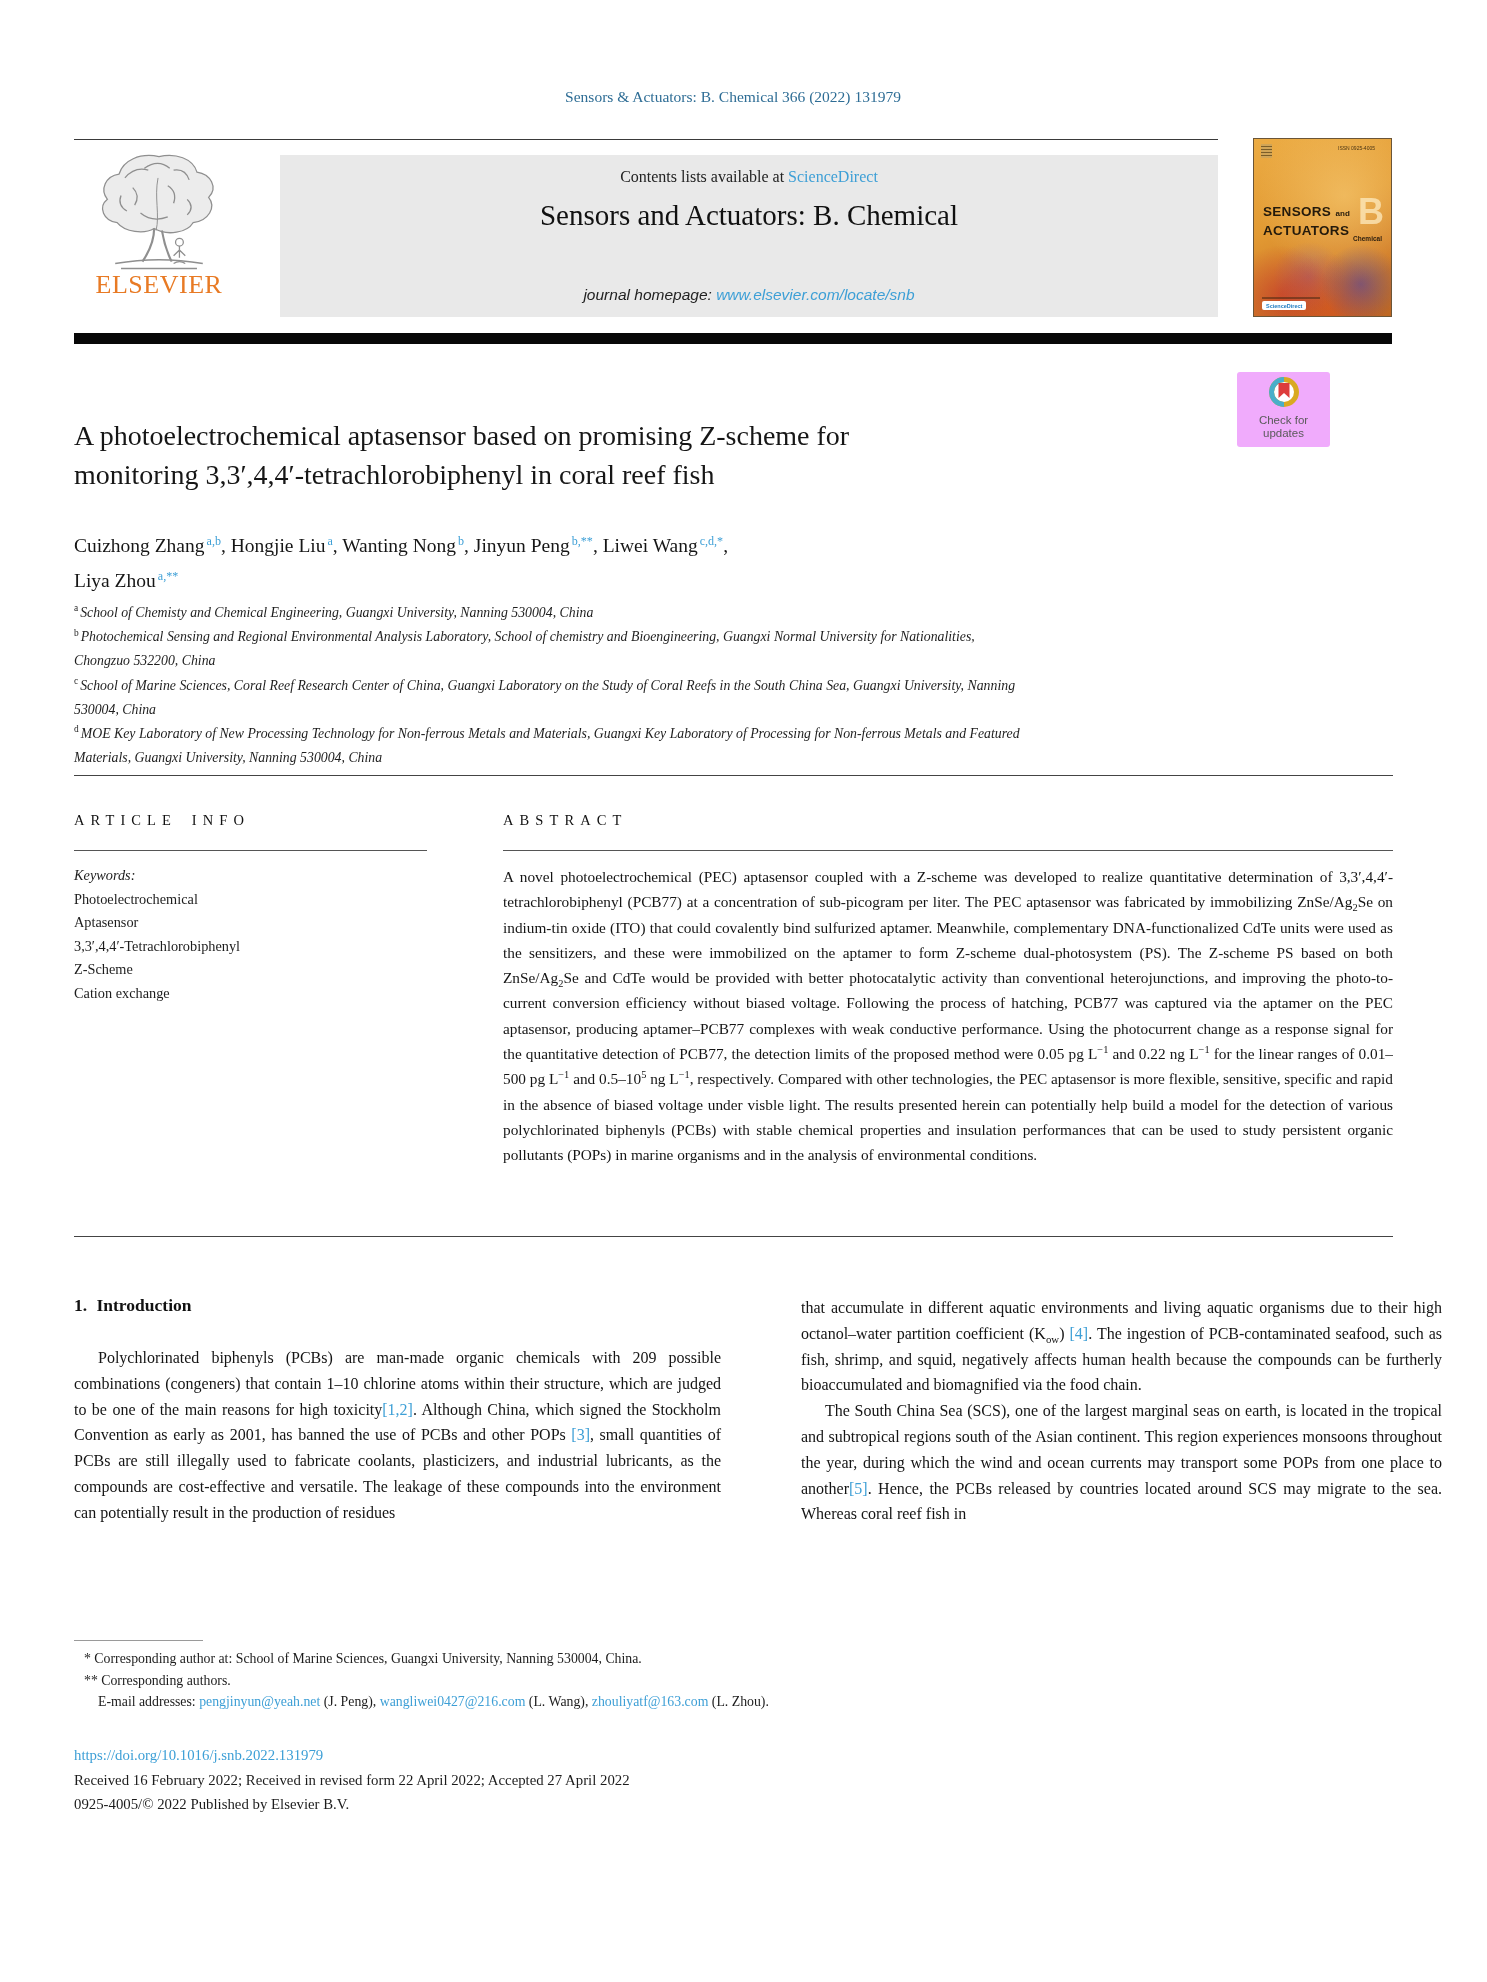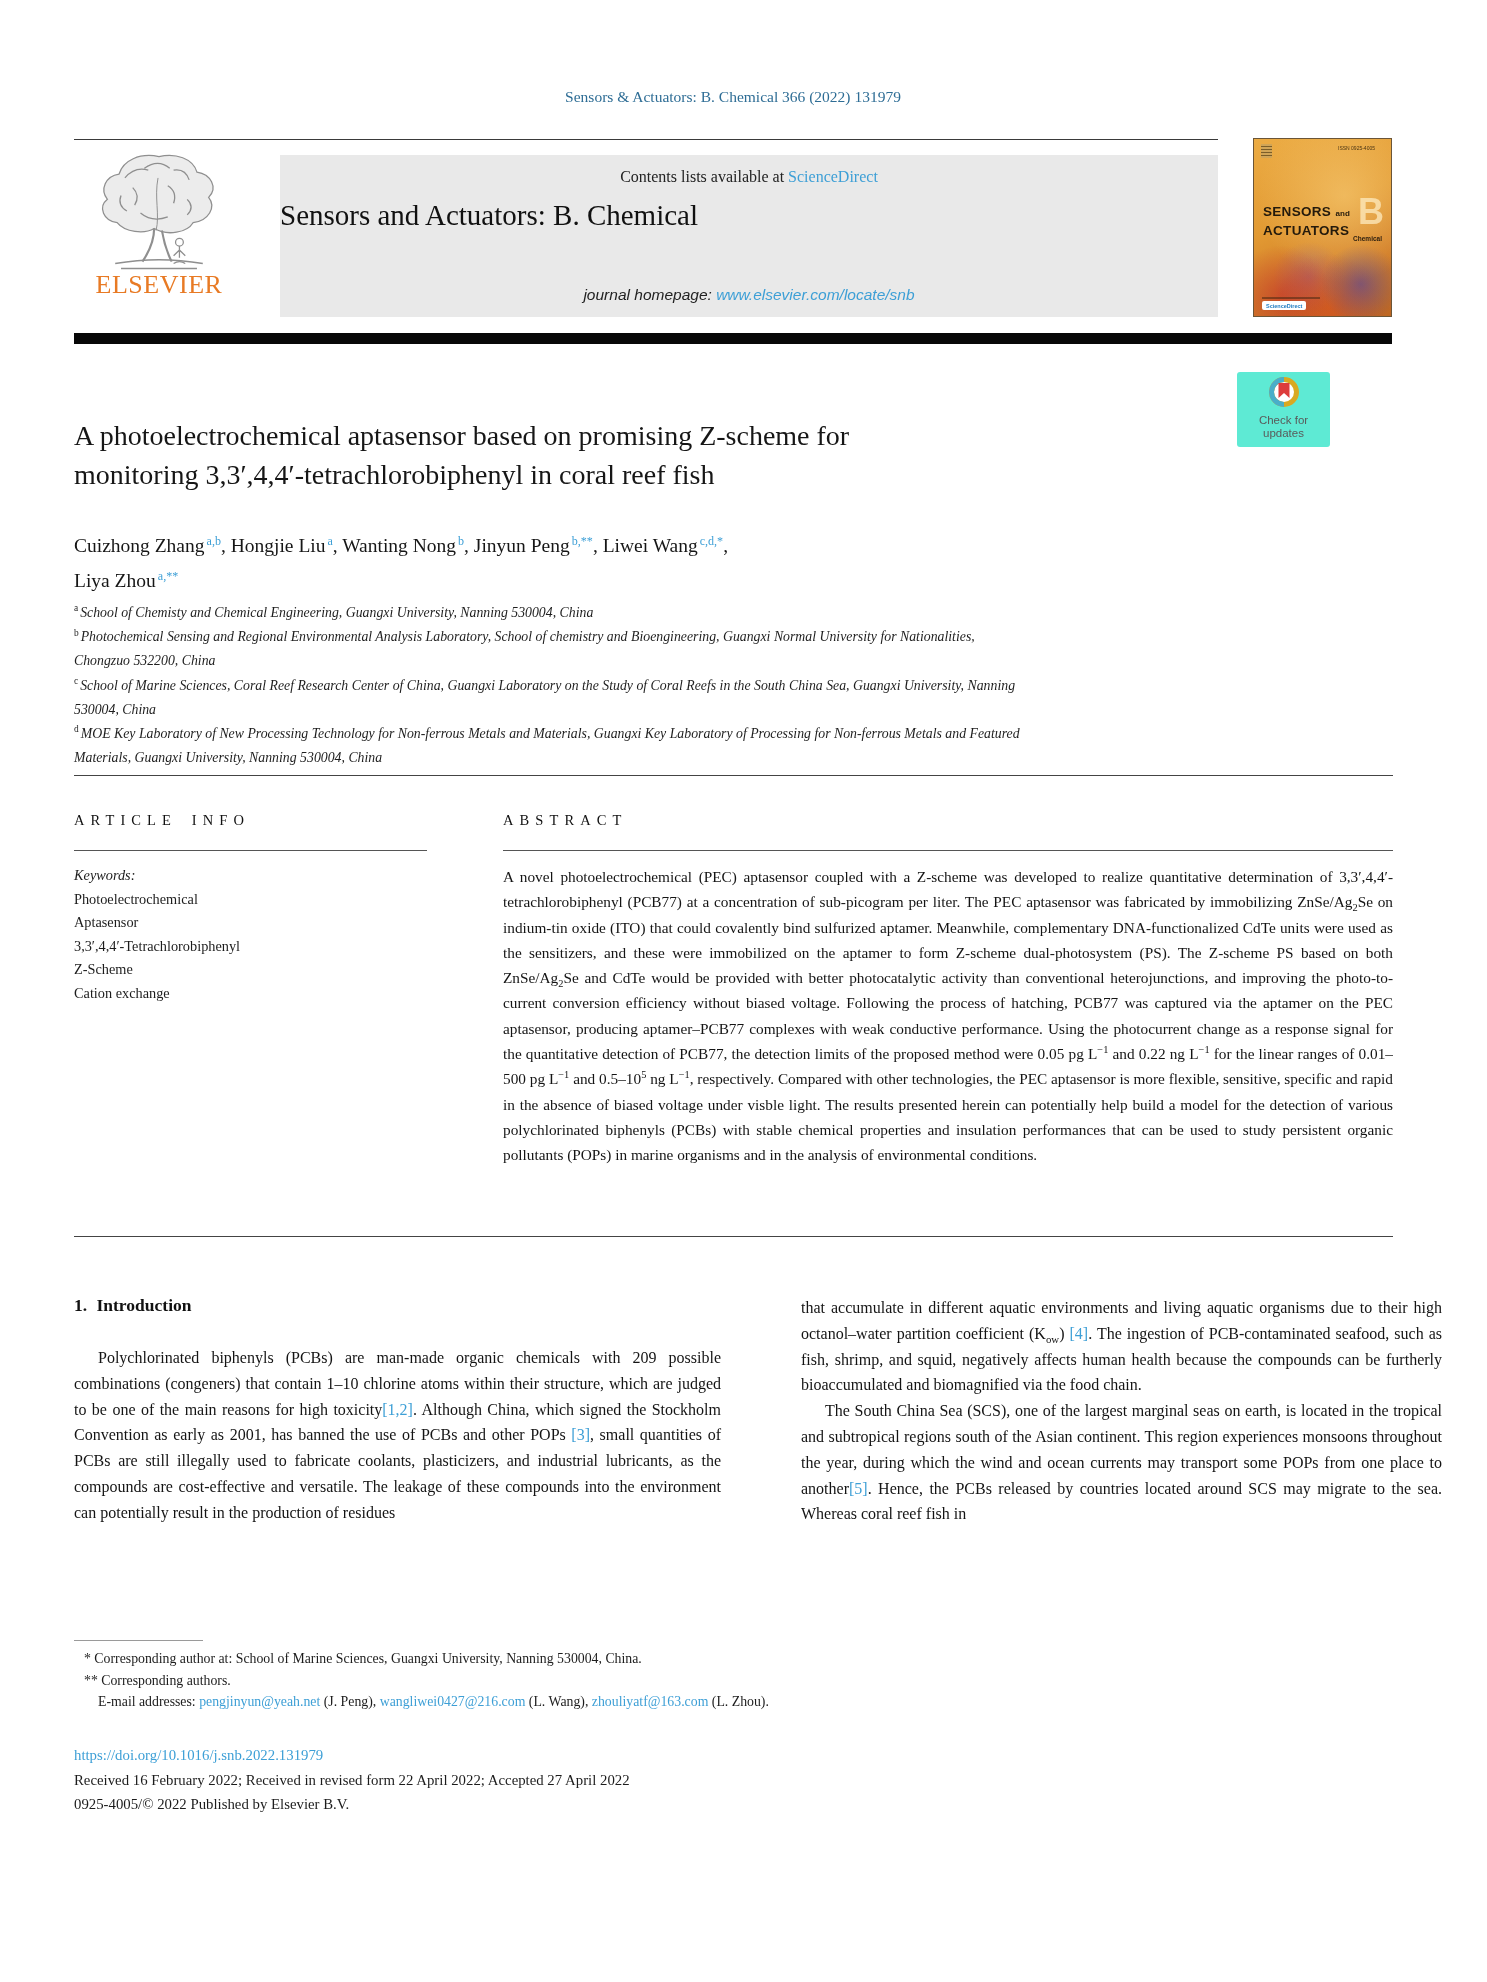--- a/index.html
+++ b/index.html
@@ -10,21 +10,21 @@
   .journal-ref{position:absolute;top:88px;left:74px;width:1318px;text-align:center;
                font-size:15.5px;color:#2e6d95;}
   .top-rule{position:absolute;top:139px;left:74px;width:1144px;height:1px;background:#3a3a3a;}
 
   
   .publisher{position:absolute;left:74px;top:148px;width:170px;height:170px;text-align:center;}
   .publisher .tree{display:block;margin:0 auto;}
   .elsevier-word{font-size:26px;letter-spacing:.5px;color:#e87a24;margin-top:-6px;}
   .banner-box{position:absolute;left:280px;top:155px;width:938px;height:162px;background:#e9e9e9;}
   .contents-line{position:absolute;top:13px;left:0;width:100%;text-align:center;font-size:16px;color:#222;}
-  .banner-title{position:absolute;top:44px;left:0;width:100%;text-align:left;font-size:29px;color:#111;}
+  .banner-title{position:absolute;top:44px;left:0;width:100%;text-align:center;font-size:29px;color:#111;}
   .homepage-line{position:absolute;bottom:13px;left:0;width:100%;text-align:center;
                  font-family:"Liberation Sans",sans-serif;font-size:15.5px;color:#222;font-style:italic;}
   .link{color:#3d9fd6;}
   .suplink{color:#3d9fd6;}
 
   
   .cover{position:absolute;left:1253px;top:138px;width:139px;height:179px;border:1px solid #6b5537;box-sizing:border-box;
     background:
       radial-gradient(circle at 20% 88%, rgba(195,40,45,.55), rgba(195,40,45,0) 26%),
       radial-gradient(circle at 78% 82%, rgba(55,60,185,.5), rgba(55,60,185,0) 22%),
@@ -45,21 +45,21 @@
       font-family:"Liberation Sans",sans-serif;color:rgba(255,240,200,.7);}
   .cover-sub{position:absolute;right:9px;top:96px;font-size:6.5px;font-weight:bold;color:#2a1d0e;
       font-family:"Liberation Sans",sans-serif;}
   .cover-line{position:absolute;bottom:17px;left:8px;width:58px;height:2px;background:rgba(60,35,15,.5);}
   .cover-badge{position:absolute;bottom:6px;left:8px;background:#fff;color:#1f7bc0;font-size:5.5px;
       font-weight:bold;font-family:"Liberation Sans",sans-serif;padding:1.5px 4px;border-radius:2px;}
 
   .black-bar{position:absolute;top:333px;left:74px;width:1318px;height:11px;background:#070707;}
 
   
-  .check-badge{position:absolute;left:1237px;top:372px;width:93px;height:75px;background:#5eead4;
+  .check-badge{position:absolute;left:1237px;top:372px;width:93px;height:75px;background:#f0abfc;
       border-radius:3px;text-align:center;cursor:pointer;}
   .check-badge svg{margin-top:4px;}
   .check-text{font-family:"Liberation Sans",sans-serif;font-size:11.5px;line-height:13px;color:#5a5a5a;}
 
   
   .title{position:absolute;left:74px;top:416px;width:1260px;margin:0;font-weight:normal;
       font-size:28px;line-height:39px;white-space:pre-line;color:#161616;}
   .authors{position:absolute;left:74px;width:1300px;font-size:19.5px;color:#161616;}
   .authors.l1{top:535px;} .authors.l2{top:570px;}
   .authors sup{font-size:62%;line-height:0;margin-left:2px;}

